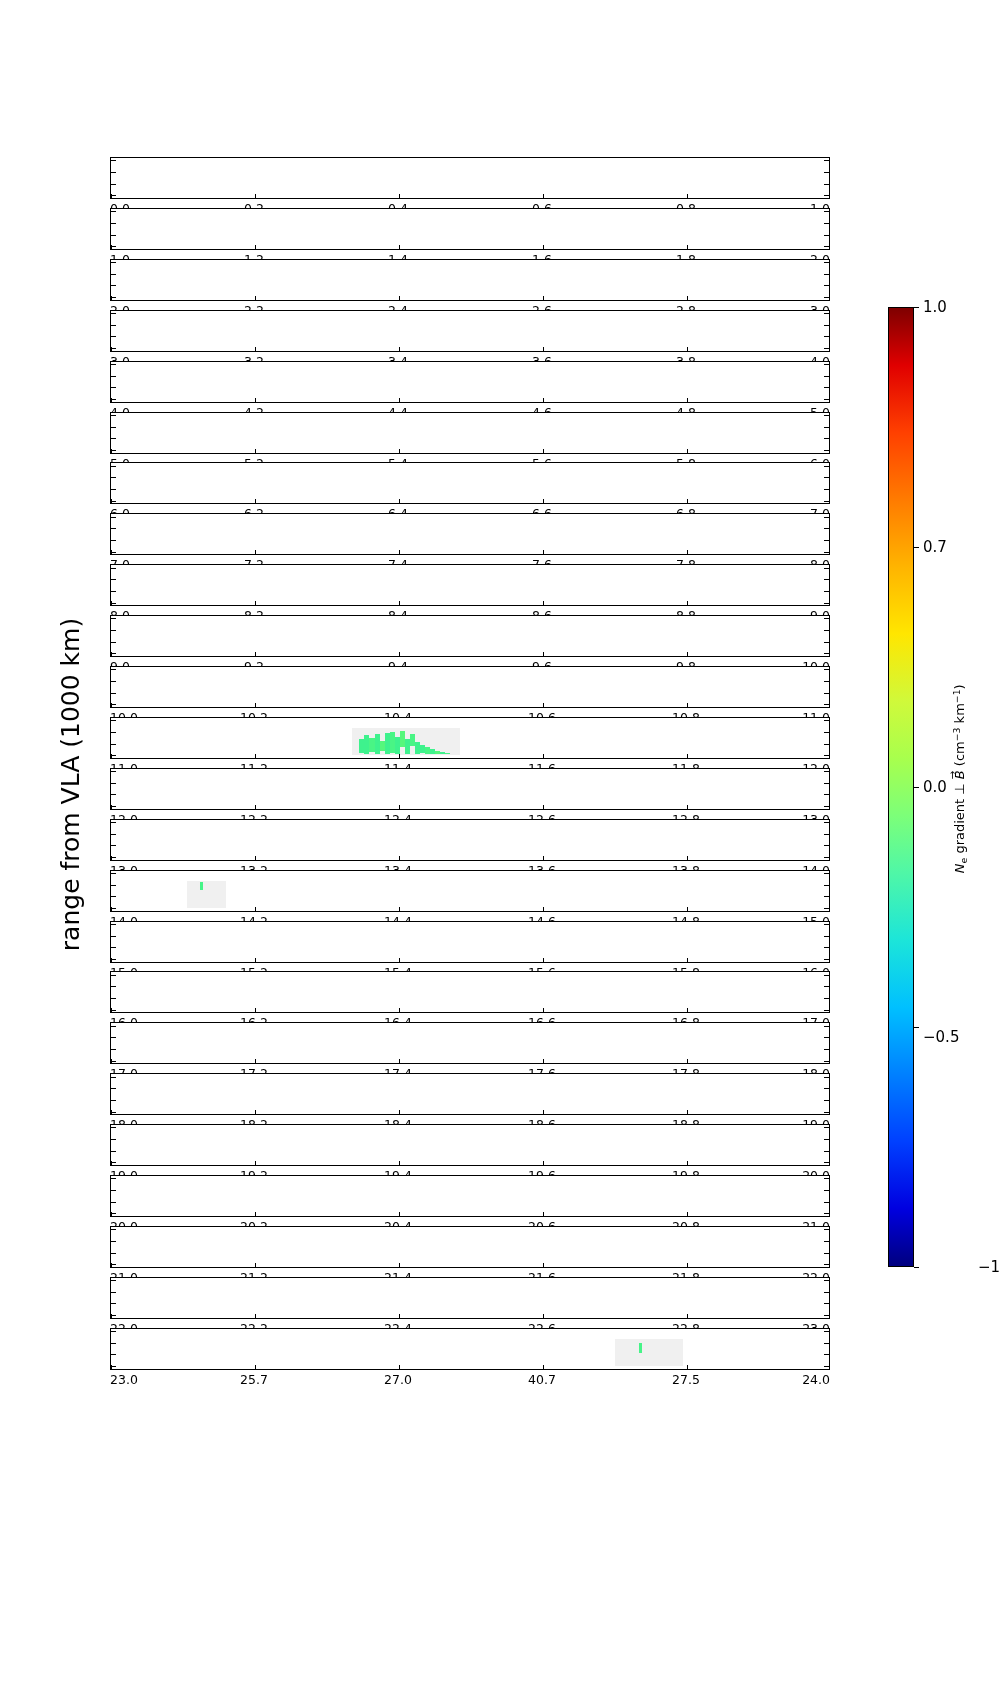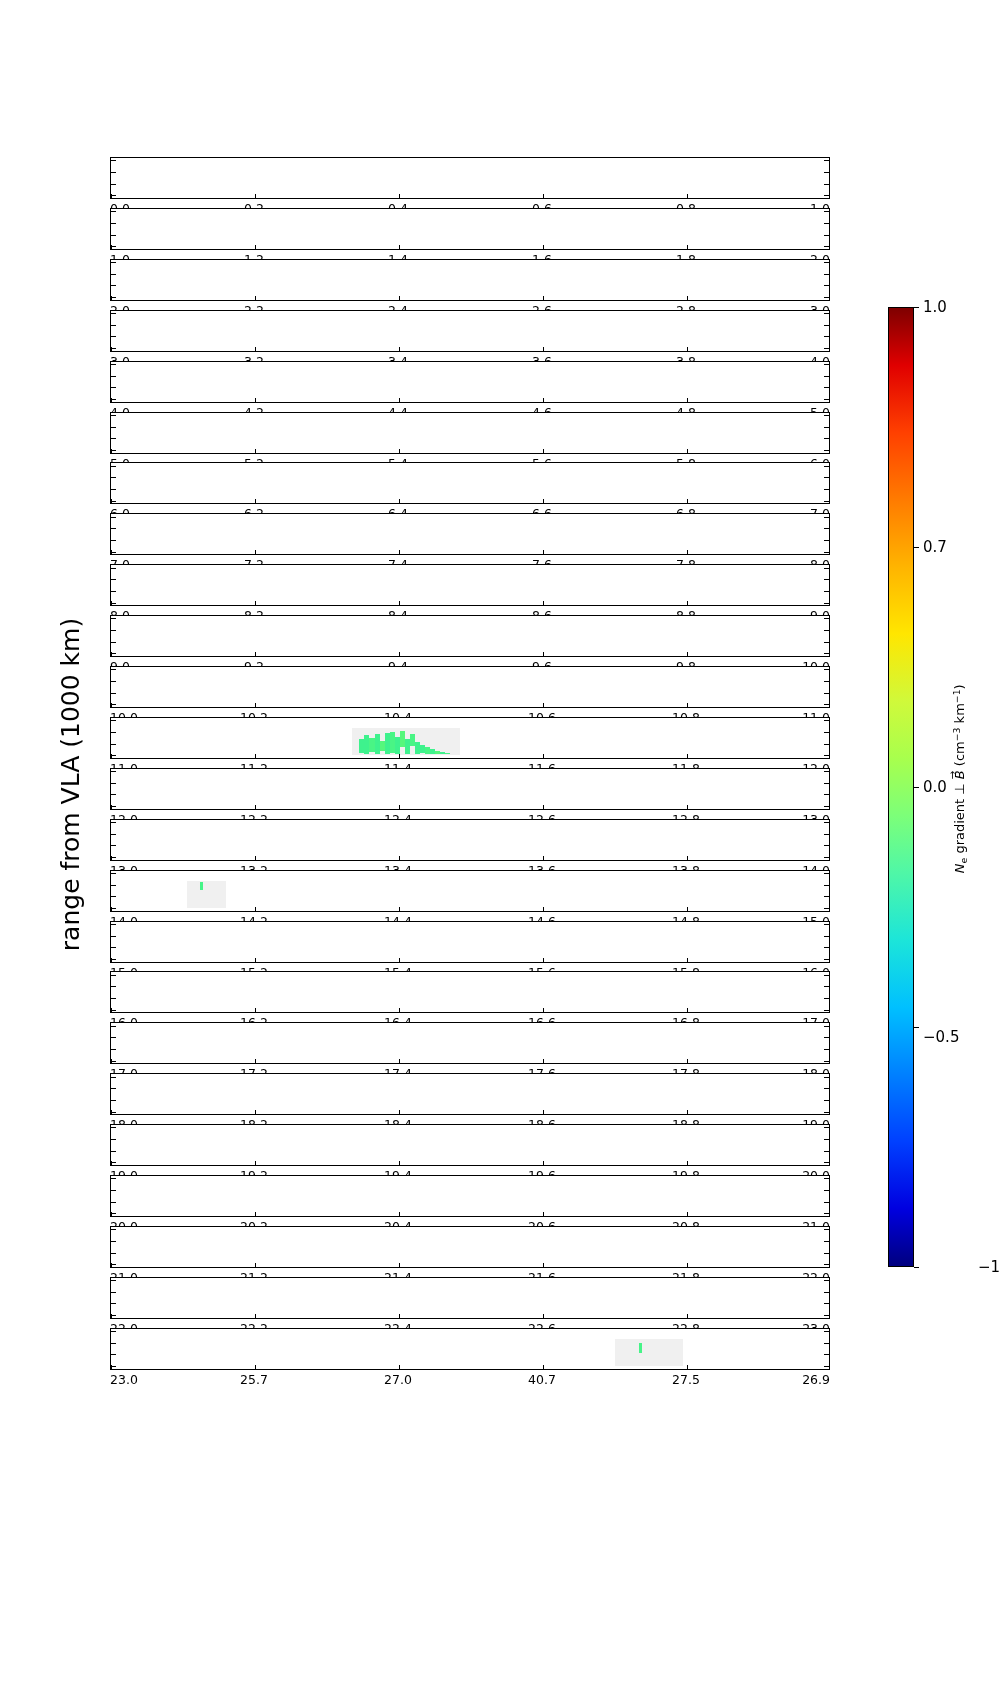--- a/index.html
+++ b/index.html
@@ -795,21 +795,21 @@
           <div class="xtick" style="left: 432px;"></div>
           <div class="xtick" style="left: 576px;"></div>
         </div>
       </div>
       <div class="xlabels" style="top: 1214.7px;">
         <span class="first" style="left: 0px;">23.0</span>
         <span style="left: 144px;">25.7</span>
         <span style="left: 288px;">27.0</span>
         <span style="left: 432px;">40.7</span>
         <span style="left: 576px;">27.5</span>
-        <span class="last" style="left: 720px;">26.9</span>
+        <span class="last" style="left: 720px;">24.0</span>
       </div>
     </div>
 
 
   <div id="cbar"></div>
   <div id="cbticks">
       <div style="position: absolute; left: 914px; top: 307px; width: 5px; height: 0px; border-top: 1px solid rgb(0, 0, 0);"></div>
       <div class="cbtl" style="position: absolute; left: 923px; top: 307px;">1.0</div>
       <div style="position: absolute; left: 914px; top: 547px; width: 5px; height: 0px; border-top: 1px solid rgb(0, 0, 0);"></div>
       <div class="cbtl" style="position: absolute; left: 923px; top: 547px;">0.7</div>

